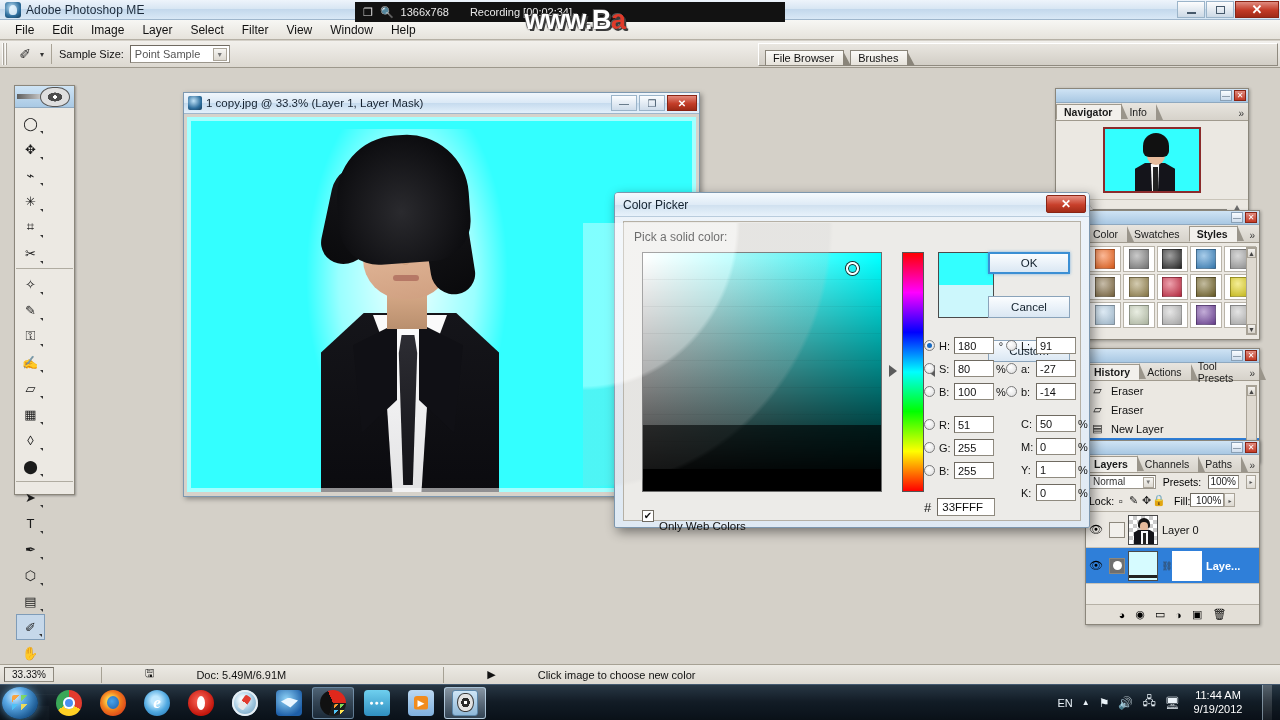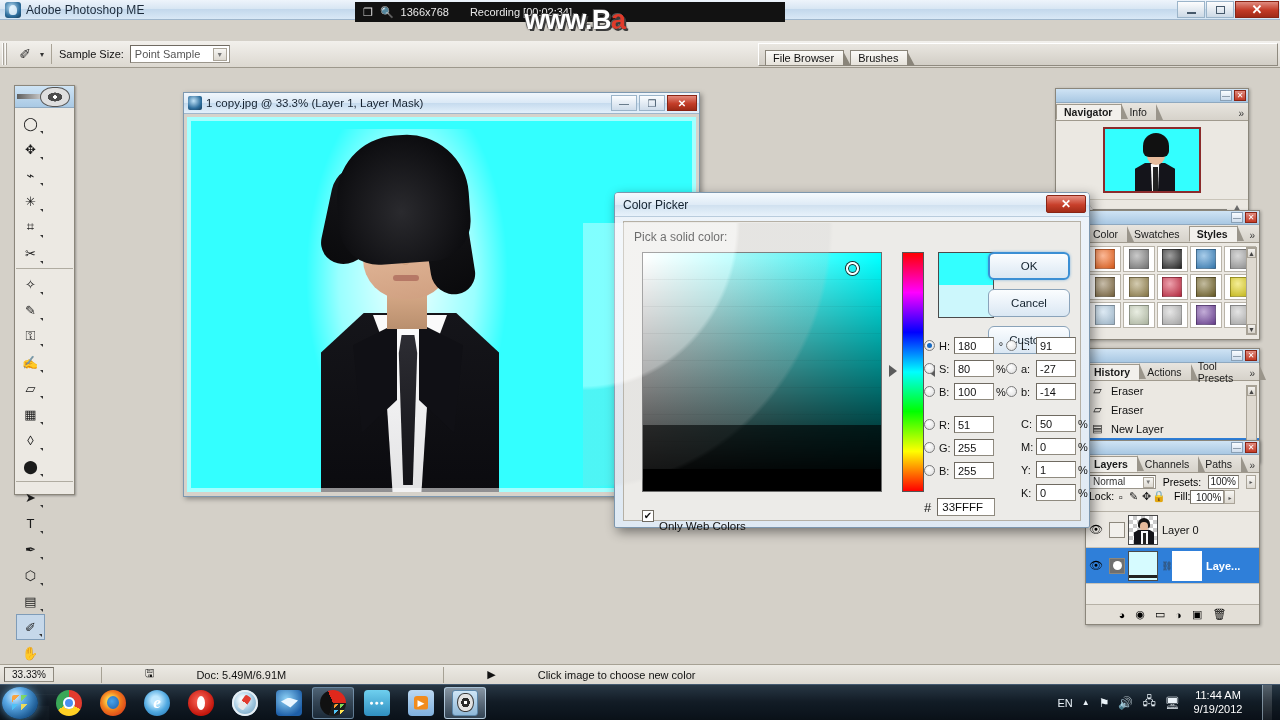--- a/index.html
+++ b/index.html
@@ -322,21 +322,21 @@
     display:flex; align-items:center; padding-left:3px; color:#333; position:relative; font-size:10px;
   }
   .lay-mode .ar { position:absolute; right:1px; top:1px; width:11px;height:11px;
     background: linear-gradient(#f7f6f3,#ddd9d1); border:1px solid #aaa498;
     display:flex;align-items:center;justify-content:center;font-size:6px;color:#777; }
   .num-box { width:34px;height:14px;background:#fff;border:1px solid #9a958b;
     border-top-color:#6f6a61;border-left-color:#6f6a61;font-size:10px;color:#222;
     display:flex;align-items:center;justify-content:flex-end;padding-right:2px; }
   .spin { width:11px;height:14px;background:linear-gradient(#f7f6f3,#ddd9d1);border:1px solid #aaa498;
           display:flex;align-items:center;justify-content:center;font-size:6px;color:#555; }
-  .lock-row { height:17px; display:flex; align-items:flex-start; padding:0 3px; font-size:10.5px; }
+  .lock-row { height:17px; display:flex; align-items:flex-end; padding:0 3px; font-size:10.5px; }
   .lock-ic { width:13px;height:13px;display:flex;align-items:center;justify-content:center;font-size:11px;color:#222; }
   .lay-list { position:absolute; left:0; right:0; top:70px; bottom:20px; background:#ebe8e2; border-top:1px solid #b6b1a6; }
   .lay-row { height:36px; display:flex; align-items:center; border-bottom:1px solid #c8c3b8; position:relative; }
   .lay-row.sel { background:#2f7fd9; }
   .eye-col { width:20px; display:flex; align-items:center; justify-content:center; font-size:11px; }
   .link-col { width:22px; display:flex; align-items:center; justify-content:center; }
   .link-box { width:16px;height:16px;border:1px solid #8d887d;background:#f2f0ec; display:flex;align-items:center;justify-content:center;}
   .thumb { width:30px;height:30px;border:1px solid #4a4a4a; margin-right:4px; position:relative; overflow:hidden;
            background-image: linear-gradient(45deg,#ccc 25%,transparent 25%,transparent 75%,#ccc 75%),
                              linear-gradient(45deg,#ccc 25%,#fff 25%,#fff 75%,#ccc 75%);
@@ -428,23 +428,23 @@
 
   .preview {
     position:absolute; left:314px; top:30px; width:56px; height:66px;
     border:1px solid #4a4a4a;
   }
   .preview .new { height:50%; background:#33ffff; }
   .preview .old { height:50%; background:#ccf7fc; }
 
   .cp-btns { position:absolute; right:10px; top:30px; width:82px; }
   .cp-btn {
-    width:82px; height:28px; margin-bottom:9px;
+    width:82px; height:22px; margin-bottom:22px;
     background: linear-gradient(#fbfdff,#dae7f3);
-    border:1px solid #8aa3ba; border-radius:6px;
+    border:1px solid #8aa3ba; border-radius:0;
     display:flex; align-items:center; justify-content:center;
     font-size:11.5px; color:#12202c;
   }
   .cp-btn.primary { border:2px solid #3b8fd4; box-shadow:0 0 3px rgba(59,143,212,.6); }
 
   .cp-fields { position:absolute; left:300px; top:112px; width:160px; }
   .frow { display:flex; align-items:center; height:23px; gap:0; }
   .radio {
     width:11px; height:11px; border-radius:50%; border:1px solid #7a7a7a;
     background: radial-gradient(circle at 40% 35%, #fff, #dcdcdc);
@@ -590,20 +590,31 @@
           </div>
         <div class="win-btn">
             <span class="glyph-max"></span>
           </div>
         <div class="win-btn close">
             <span class="glyph-x">✕</span>
           </div>
       </div>
     </div>
 
+    <div class="ps-menubar">
+      <div class="menu-item">File</div>
+      <div class="menu-item">Edit</div>
+      <div class="menu-item">Image</div>
+      <div class="menu-item">Layer</div>
+      <div class="menu-item">Select</div>
+      <div class="menu-item">Filter</div>
+      <div class="menu-item">View</div>
+      <div class="menu-item">Window</div>
+      <div class="menu-item">Help</div>
+    </div>
 
     <div class="ps-optionsbar">
       <div class="grip"></div>
       <div class="opt-tool">
         <span class="eyedrop-ic">✐</span>
       </div>
       <span class="opt-caret">▾</span>
       <div class="opt-div"></div>
       <span class="opt-label">Sample Size:</span>
       <div class="opt-select">

